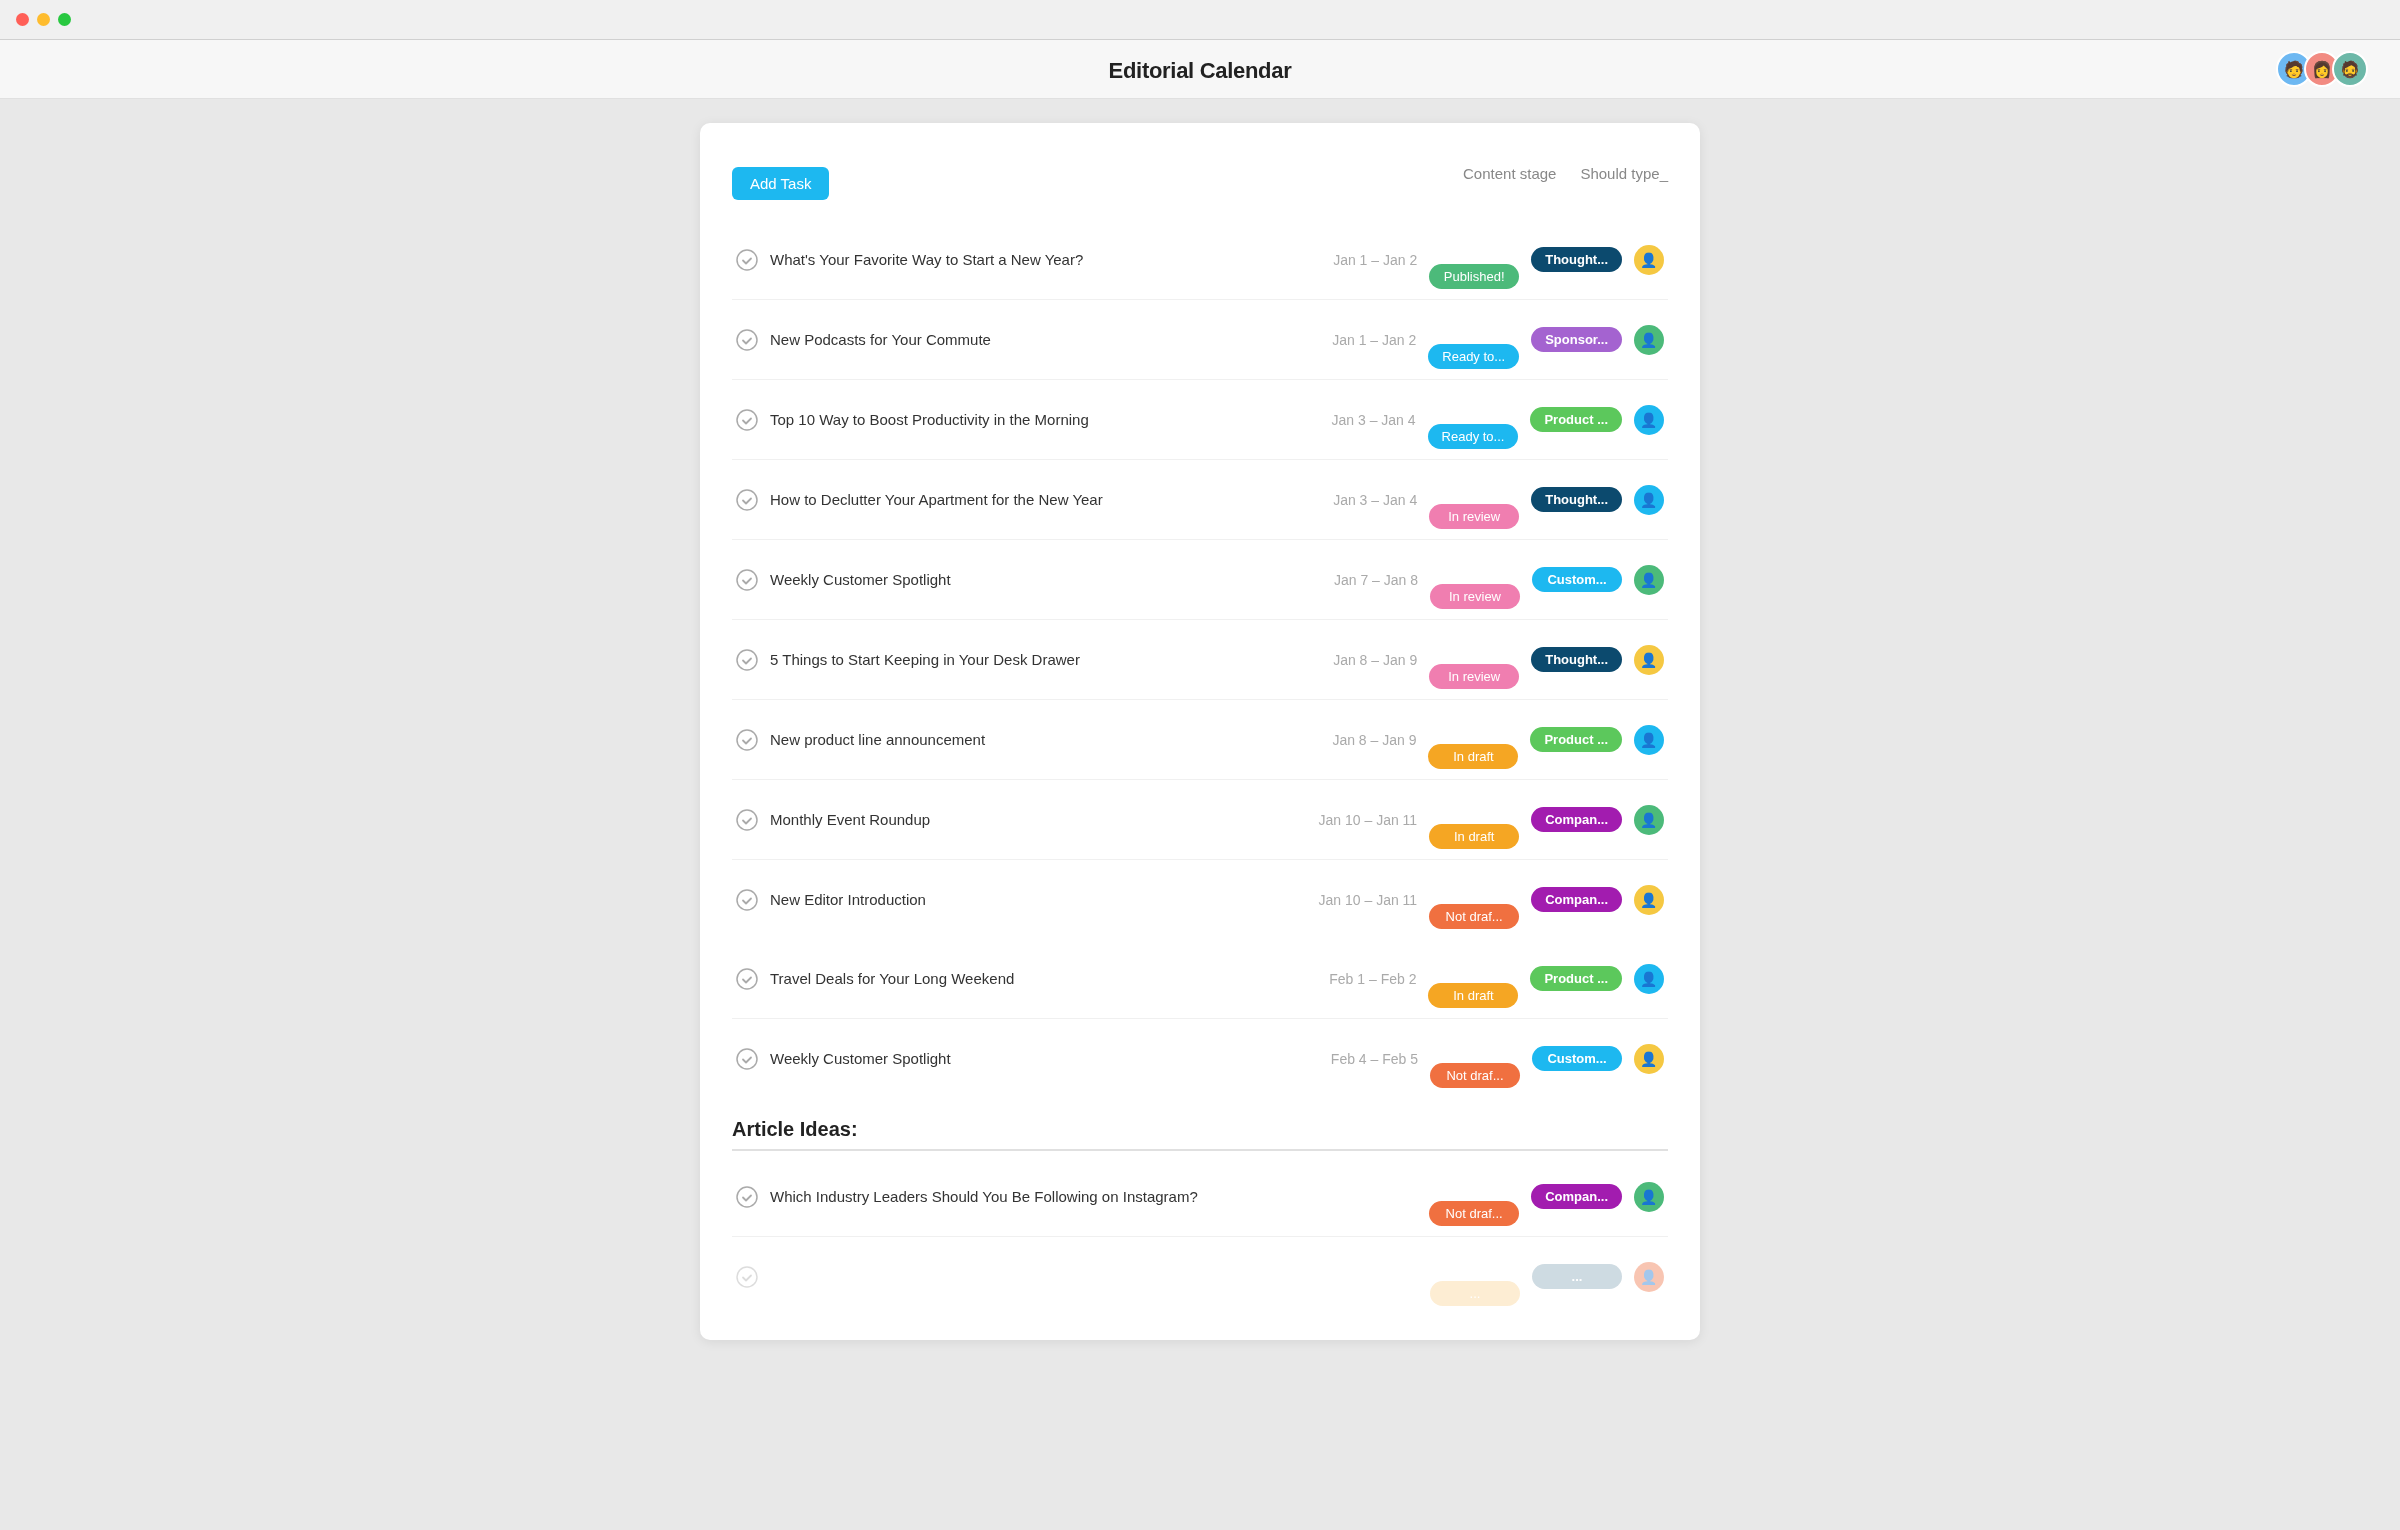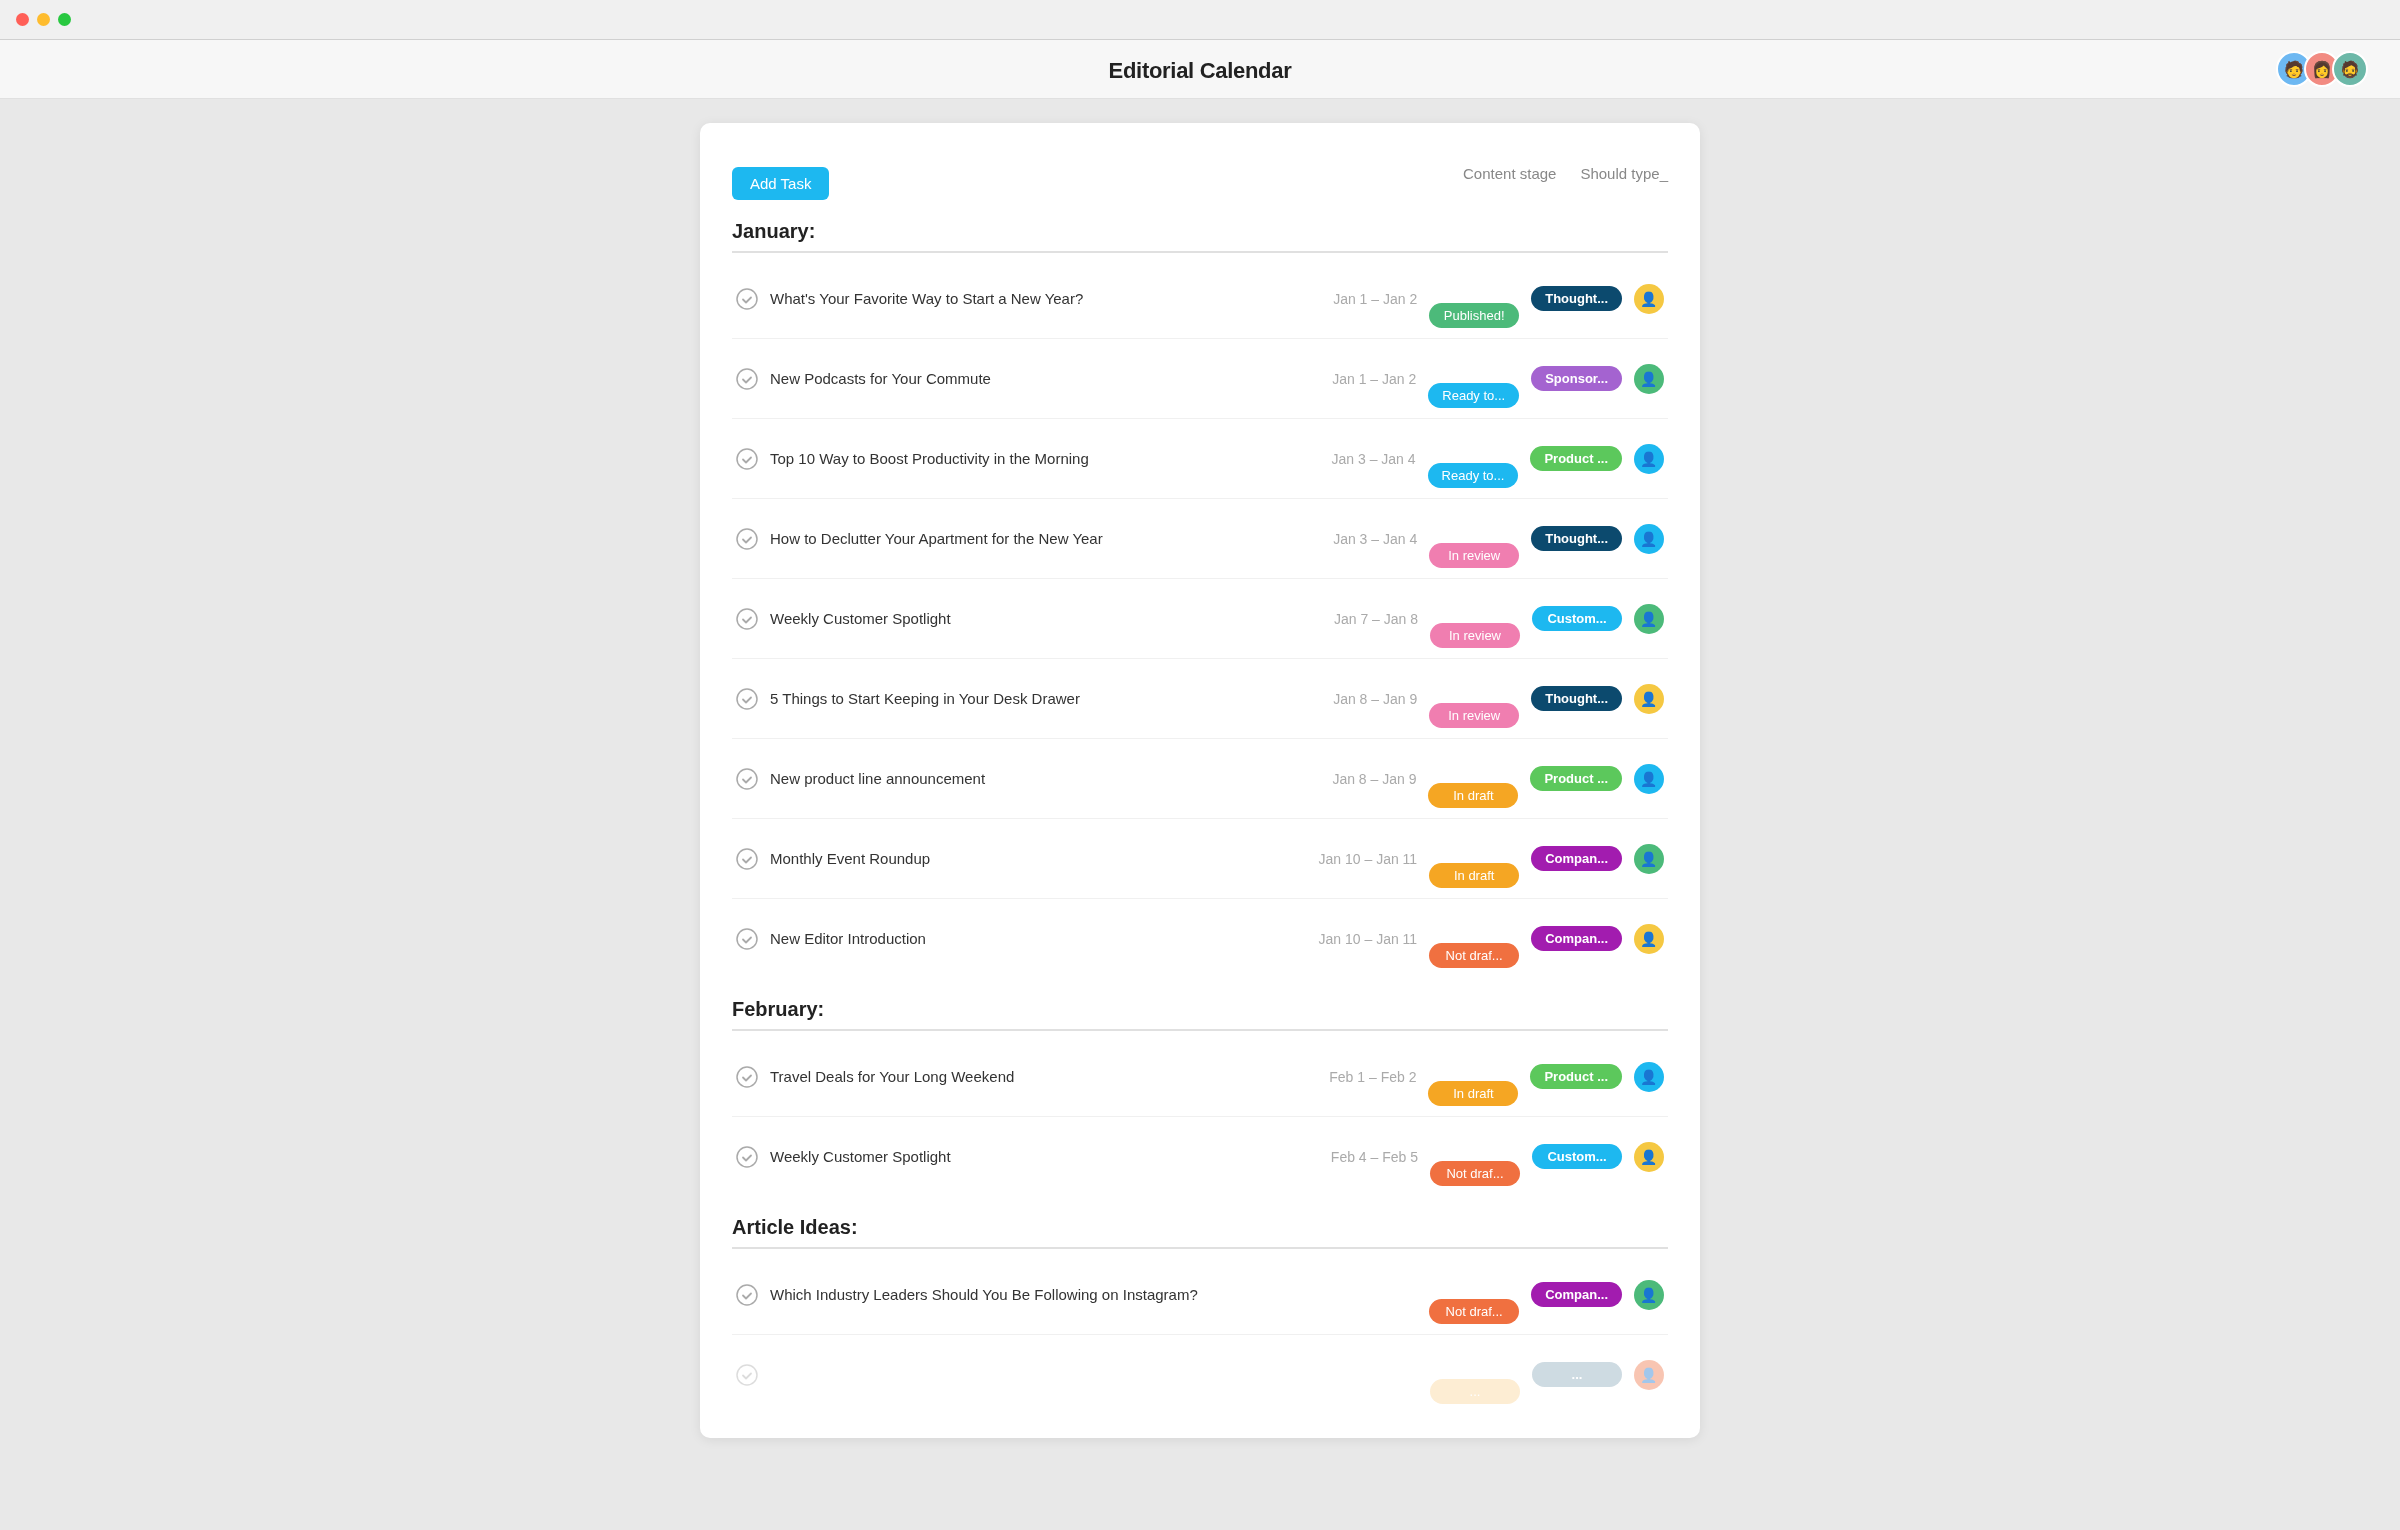--- a/index.html
+++ b/index.html
@@ -216,23 +216,20 @@
   <div class="toolbar">
     <button class="add-task-btn">Add Task</button>
     <div class="filter-options">
       <span class="filter-option">Content stage</span>
       <span class="filter-option">Should type_</span>
     </div>
   </div>
 
   <div id="sections-container">
       <div>
-        <div class="section-header">
-          <div class="section-title">January:</div>
-        </div>
         <ul class="task-list">
           <li class="task-row">
       <svg class="check-icon" viewBox="0 0 22 22" fill="none">
         <circle cx="11" cy="11" r="10" stroke="#aaa" stroke-width="1.5"></circle>
         <path d="M7 11.5l3 3 5-5" stroke="#aaa" stroke-width="1.8" stroke-linecap="round" stroke-linejoin="round"></path>
       </svg>
     <span class="task-name">What's Your Favorite Way to Start a New Year?</span>
             <span class="task-date">Jan 1 – Jan 2</span>
             <span class="badge badge-published">Published!</span>
             <span class="tag tag-thought">Thought...</span>
@@ -322,23 +319,20 @@
       </svg>
     <span class="task-name">New Editor Introduction</span>
             <span class="task-date">Jan 10 – Jan 11</span>
             <span class="badge badge-not-draft">Not draf...</span>
             <span class="tag tag-company">Compan...</span>
             <div class="row-avatar av-yellow">👤</div>
           </li>
         </ul>
       </div>
       <div>
-        <div class="section-header">
-          <div class="section-title">February:</div>
-        </div>
         <ul class="task-list">
           <li class="task-row">
       <svg class="check-icon" viewBox="0 0 22 22" fill="none">
         <circle cx="11" cy="11" r="10" stroke="#aaa" stroke-width="1.5"></circle>
         <path d="M7 11.5l3 3 5-5" stroke="#aaa" stroke-width="1.8" stroke-linecap="round" stroke-linejoin="round"></path>
       </svg>
     <span class="task-name">Travel Deals for Your Long Weekend</span>
             <span class="task-date">Feb 1 – Feb 2</span>
             <span class="badge badge-in-draft">In draft</span>
             <span class="tag tag-product">Product ...</span>

